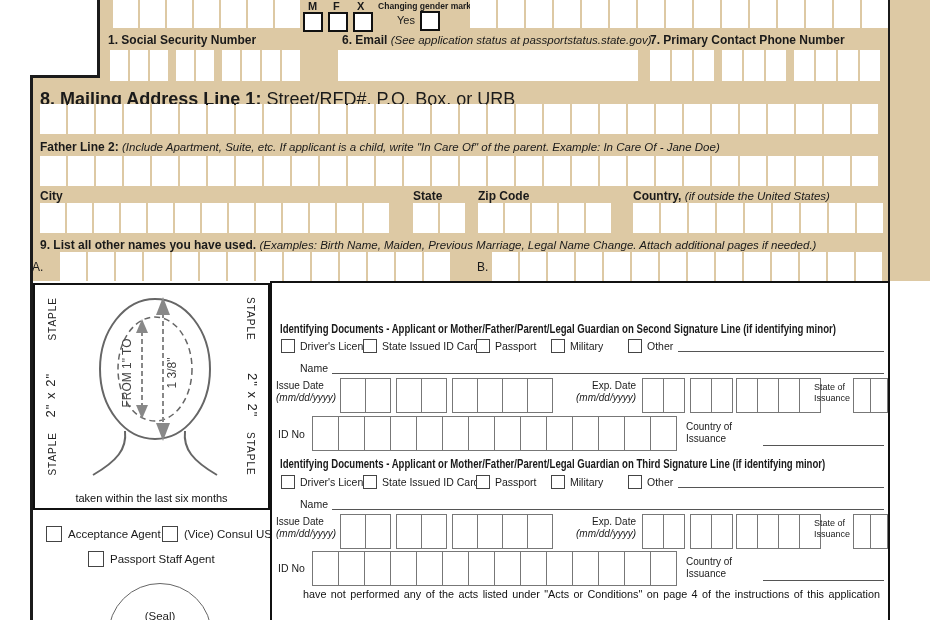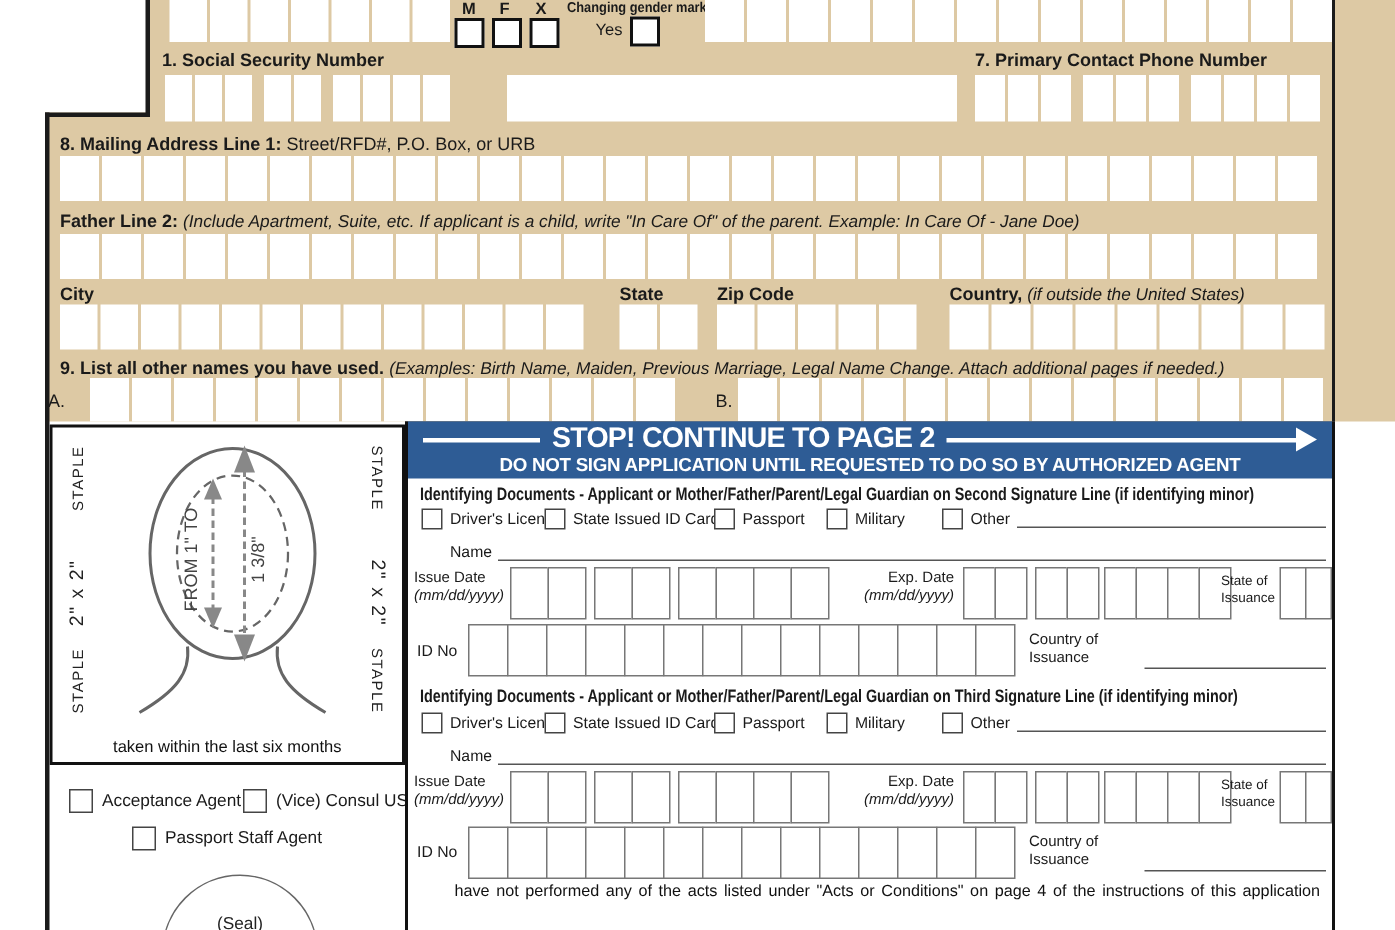--- a/index.html
+++ b/index.html
@@ -96,20 +96,24 @@
       <span></span>
       <span></span>
       <span></span>
       <span></span>
       <span></span>
       <span></span>
       <span></span>
     </div>
 
   <div class="lbl" style="left:108px;top:33px;">1.  Social Security Number</div>
+  <div class="lbl" style="left:342px;top:33px;">
+    <span>6.  Email</span>
+    <span class="note" style="font-size:11.5px;">(See application status at passportstatus.state.gov)</span>
+  </div>
   <div class="lbl" style="left:650px;top:33px;">7.  Primary Contact Phone Number</div>
 
   <div class="comb" style="left:110px;top:50px;--cw:18px;--ch:31px;">
       <span></span>
       <span></span>
       <span></span>
     </div>
   <div class="comb" style="left:176px;top:50px;--cw:18px;--ch:31px;">
       <span></span>
       <span></span>
@@ -133,21 +137,21 @@
       <span></span>
       <span></span>
     </div>
   <div class="comb" style="left:794px;top:50px;--cw:20px;--ch:31px;">
       <span></span>
       <span></span>
       <span></span>
       <span></span>
     </div>
 
-  <div class="lbl" style="left:40px;top:89px;font-size:12px;">
+  <div class="lbl" style="left:40px;top:89px;font-size:18px;">
     <span>8.  Mailing Address Line 1:</span>
     <span style="font-weight:normal;">Street/RFD#, P.O. Box, or URB</span>
   </div>
   <div class="comb" style="left:40px;top:104px;--cw:26px;--ch:30px;">
       <span></span>
       <span></span>
       <span></span>
       <span></span>
       <span></span>
       <span></span>
@@ -329,29 +333,20 @@
   <div class="cb" style="left:162px;top:526px;width:14px;height:14px;"></div>
   <div class="cbl" style="left:184px;top:528px;font-size:11.5px;">(Vice) Consul USA</div>
   <div class="cb" style="left:88px;top:551px;width:14px;height:14px;"></div>
   <div class="cbl" style="left:110px;top:553px;font-size:11.5px;">Passport Staff Agent</div>
   <div id="seal">
     <span>(Seal)</span>
   </div>
 
   <div id="idpanel"></div>
 
-  <div id="banner">
-    <div class="row1">
-      <div class="dash"></div>
-      <div class="t1">STOP! CONTINUE TO PAGE 2</div>
-      <div class="aline"></div>
-      <div class="ahead"></div>
-    </div>
-    <div class="t2">DO NOT SIGN APPLICATION UNTIL REQUESTED TO DO SO BY AUTHORIZED AGENT</div>
-  </div>
 
   <div class="sectitle" style="left:280px;top:322px;">Identifying Documents - Applicant or Mother/Father/Parent/Legal Guardian on Second Signature Line (if identifying minor)</div>
 
   <div class="cb" style="left:281px;top:339px;"></div>
   <div class="cbl" style="left:300px;top:340px;">Driver's License</div>
   <div class="cb" style="left:363px;top:339px;"></div>
   <div class="cbl" style="left:382px;top:340px;">State Issued ID Card</div>
   <div class="cb" style="left:476px;top:339px;"></div>
   <div class="cbl" style="left:495px;top:340px;">Passport</div>
   <div class="cb" style="left:551px;top:339px;"></div>

